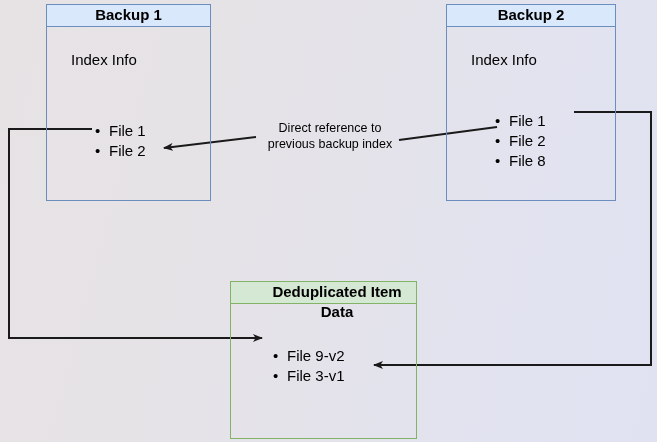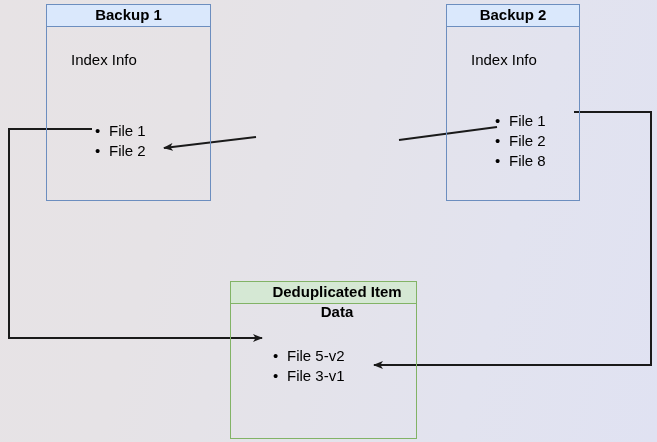--- a/index.html
+++ b/index.html
@@ -96,21 +96,21 @@
     position: absolute;
     text-align: center;
     font-size: 12.5px;
     line-height: 16px;
     color: #000;
     white-space: pre-line;
   }
 
   
   #backup1-box { left: 46px; top: 4px; width: 165px; height: 197px; }
-  #backup2-box { left: 446px; top: 4px; width: 134px; height: 197px; }
+  #backup2-box { left: 446px; top: 4px; width: 170px; height: 197px; }
   #dedup-box   { left: 230px; top: 281px; width: 187px; height: 158px; }
 
   #backup1-list { left: 48px; top: 94px; }
   #backup2-list { left: 48px; top: 84px; }
   #dedup-list   { left: 42px; top: 42px; }
 
   #caption-direct-ref { left: 244px; top: 120px; width: 172px; }
 </style>
 </head>
 <body>
@@ -153,20 +153,22 @@
         <li>File 2</li>
         <li>File 8</li>
       </ul>
     </div>
   </div>
 
   <div class="box green" id="dedup-box">
     <div class="box-header">Deduplicated Item Data</div>
     <div class="box-body">
       <ul class="filelist" id="dedup-list">
-        <li>File 5-v2</li>
+        <li>File 9-v2</li>
         <li>File 3-v1</li>
       </ul>
     </div>
   </div>
 
+  <div class="caption" id="caption-direct-ref">Direct reference to
+previous backup index</div>
 
 </div>
 
 </body></html>

